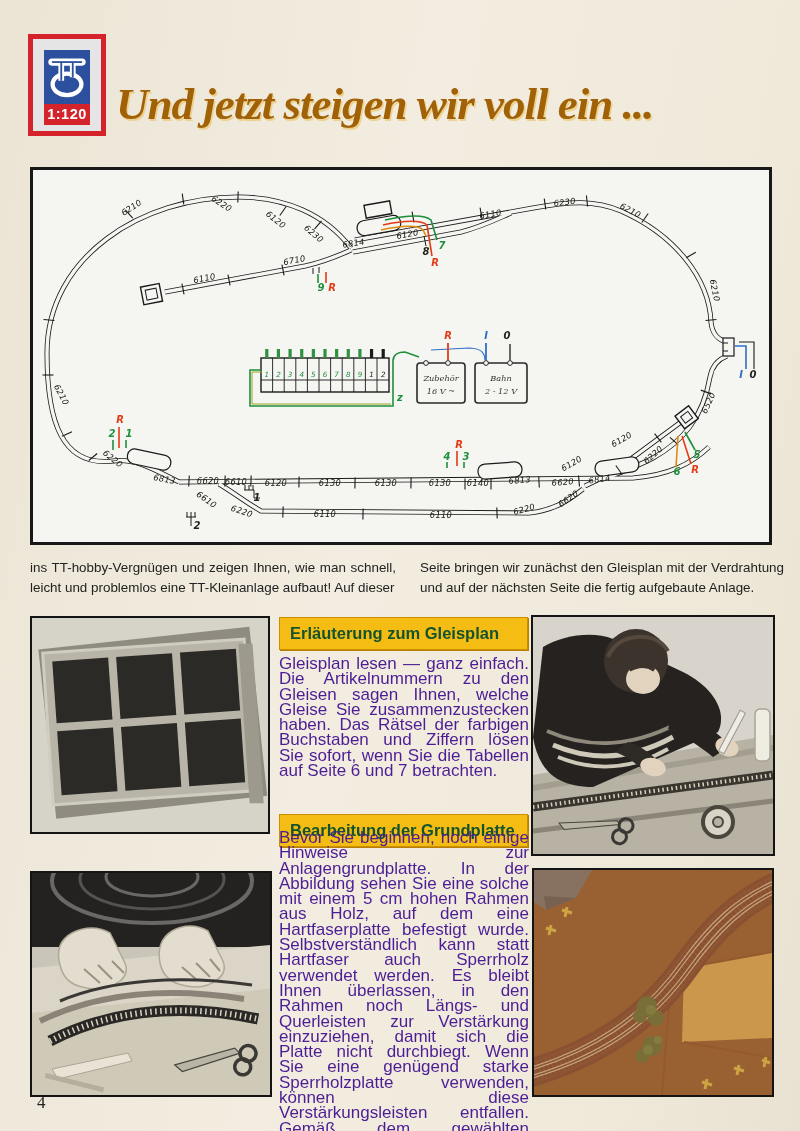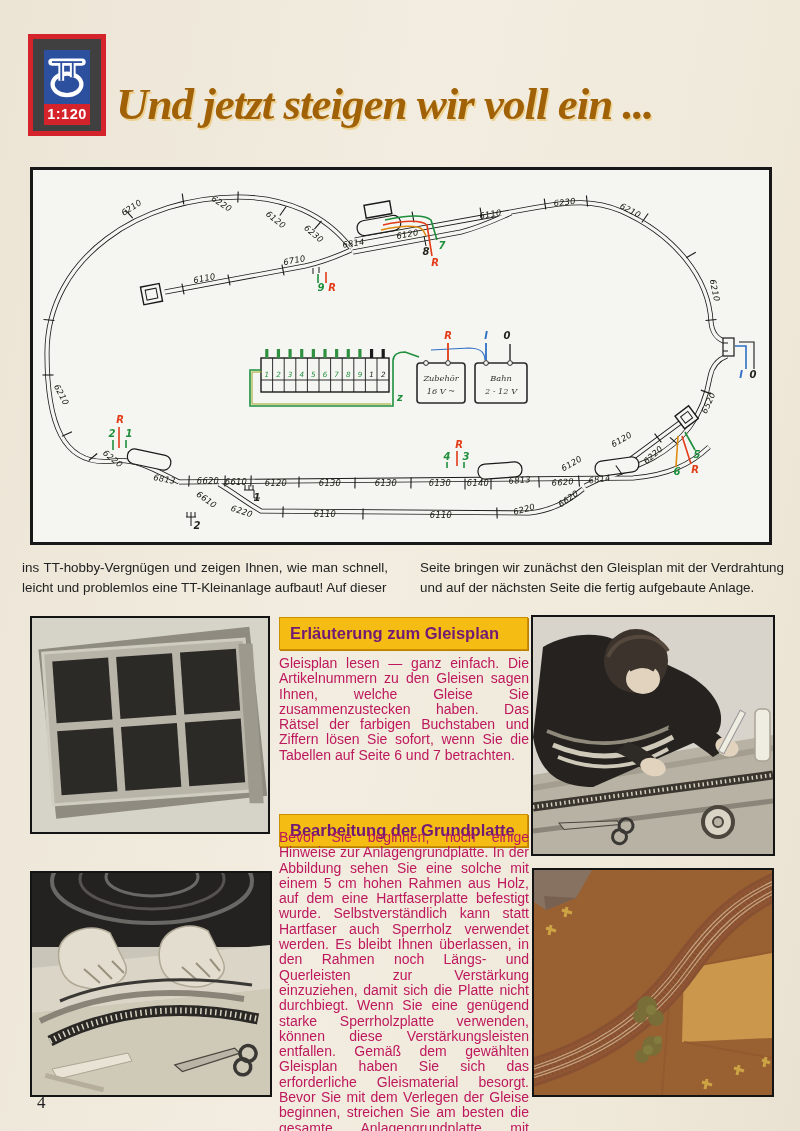--- a/index.html
+++ b/index.html
@@ -1,48 +1,48 @@
 <!DOCTYPE html>
 <html><head>
 <meta charset="utf-8">
 <style>
   html,body{margin:0;padding:0}
   body{width:800px;height:1131px;position:relative;overflow:hidden;
        background:linear-gradient(100deg,#ece5d6 0%,#f2ede0 45%,#efe9da 80%,#e9e2d2 100%);
        font-family:"Liberation Sans",sans-serif;color:#1b1b1b}
   .abs{position:absolute}
   
-  .logo{left:28px;top:34px;width:78px;height:102px;border:5px solid #d5232b;background:#404040;
+  .logo{left:28px;top:34px;width:78px;height:102px;border:5px solid #d5232b;background:#e5e5e5;
         box-sizing:border-box;padding:11px;display:flex;flex-direction:column}
   .logo-blue{flex:1;background:#2c4f9e;position:relative}
   .logo-scale{height:21px;background:#d5232b;color:#fff;font-weight:bold;text-align:center;
               font-size:14.5px;line-height:21px;letter-spacing:.5px}
   
   .headline{left:116px;top:78px;width:676px;color:#a16207;font-family:"Liberation Serif",serif;
             font-style:italic;font-weight:bold;font-size:45px;letter-spacing:-1px;white-space:nowrap;
             text-shadow:1.5px 1.5px 0 rgba(235,180,50,.45)}
   
   .plan{left:30px;top:167px;width:742px;height:378px;background:#f5f6f2;border:3px solid #181818;
         box-sizing:border-box}
   .plan svg{display:block}
   .tl{font:italic 8.3px "DejaVu Sans",sans-serif;fill:#17170f;letter-spacing:.3px}
   .ll{font:italic 10px "DejaVu Sans",sans-serif;font-weight:bold}
   .lg{fill:#1f8f3c}.lr{fill:#e23b17}.lb{fill:#2f6fc4}.lk{fill:#23231c}
   .tn{font:italic 7.2px "DejaVu Sans",sans-serif;fill:#1f8f3c}
   .tn.tk{fill:#1a1a1a}
   .bx{font:italic 8.2px "DejaVu Serif",serif;fill:#34342e;text-anchor:middle}
   
   .intro{top:558px;font-size:13.4px;line-height:19.5px;text-align:justify;color:#222}
-  .intro.l{left:22px;width:366px}
+  .intro.l{left:30px;width:366px}
   .intro.r{left:420px;width:364px}
   
   .heading{left:279px;width:249px;background:#f5bd13;border:1px solid #c98f00;box-sizing:border-box;
-           font-weight:bold;font-size:16.5px;padding:6px 0 6px 10px;color:#701a75;
+           font-weight:bold;font-size:16.5px;padding:6px 0 6px 10px;color:#14532d;
            box-shadow:1px 1px 0 #b97f00}
-  .para{left:279px;width:250px;font-size:14px;line-height:15.3px;text-align:justify;color:#be185d}
+  .para{left:279px;width:250px;font-size:17px;line-height:15.3px;text-align:justify;color:#4c1d95}
   
   .photo{position:absolute;border:2px solid #141414;background:#d8d4cb;overflow:hidden}
   .pagenum{left:37px;top:1093px;font-family:"Liberation Serif",serif;font-size:17px;color:#222}
 </style>
 </head>
 <body>
 
 <div class="abs logo">
   <div class="logo-blue">
     <svg width="100%" height="100%" viewBox="0 0 64 70" preserveAspectRatio="xMidYMid meet">

